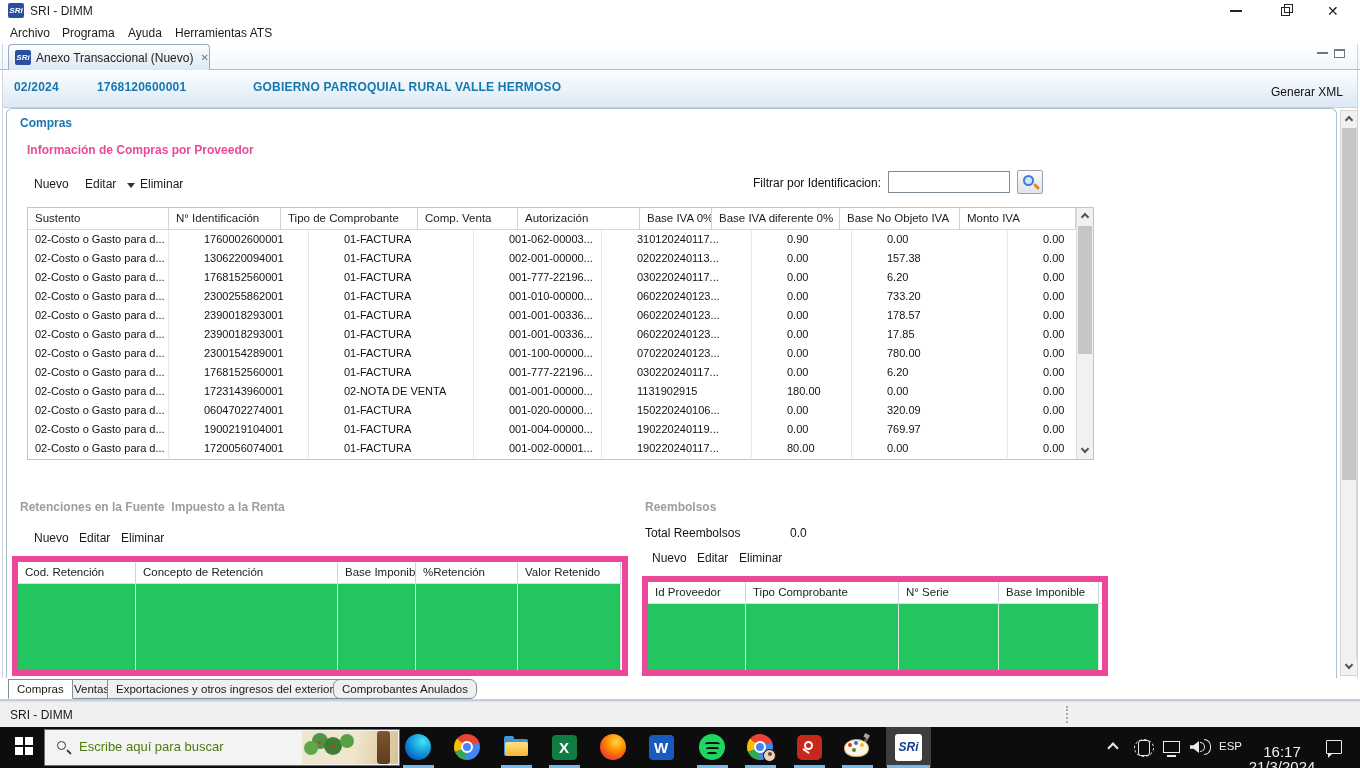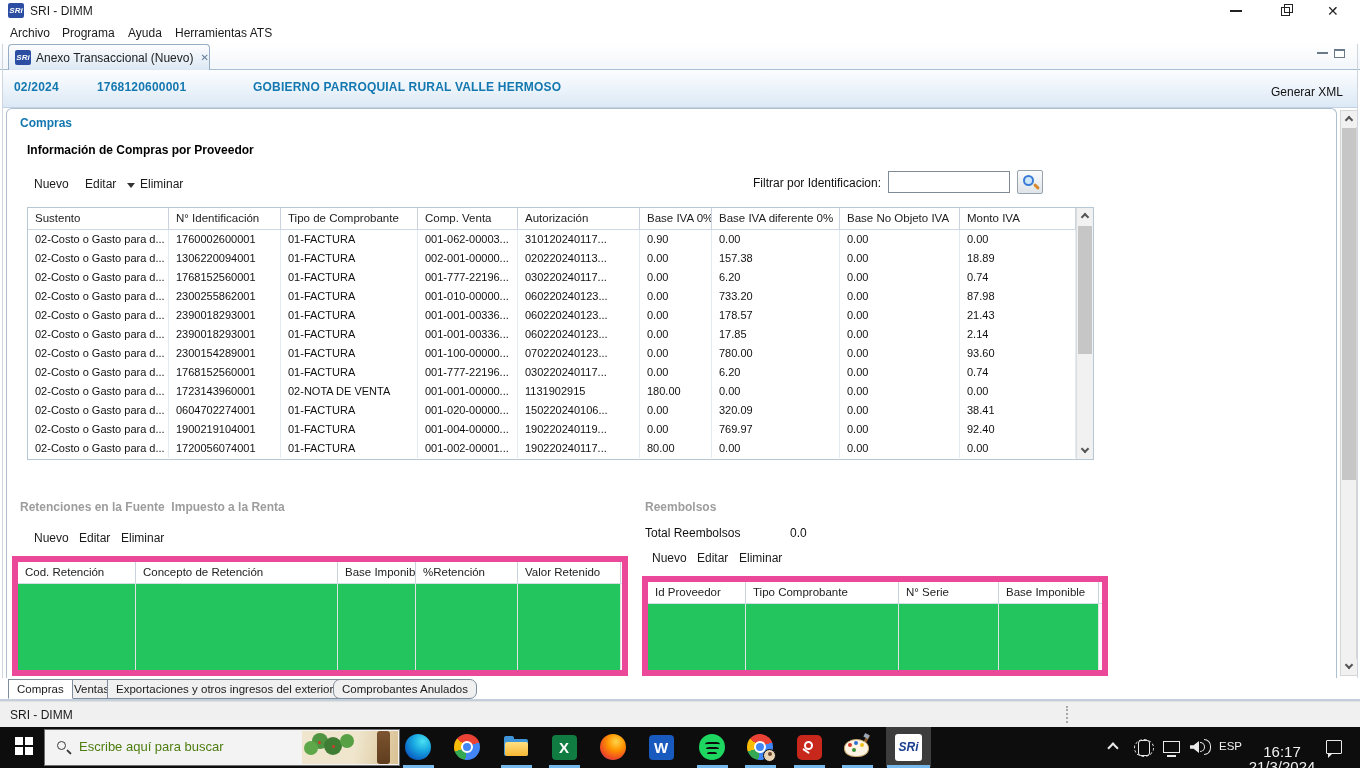--- a/index.html
+++ b/index.html
@@ -36,41 +36,41 @@
   
   .edheader { left:3px; top:70px; width:1354px; height:38px;
     background:linear-gradient(#fcfdff,#dce9f5); border-bottom:1px solid #c0d2e4; }
   .hdr-blue { position:absolute; top:10px; font-size:12px; font-weight:bold; color:#1478b0; letter-spacing:.2px; white-space:nowrap; }
   .generar { position:absolute; left:1268px; top:15px; font-size:12px; color:#111; cursor:default; }
 
   
   .content { left:6px; top:108px; width:1331px; height:570px; background:#fff;
     border:1px solid #aebfd0; border-bottom:none; border-radius:6px 6px 0 0; }
   .sec-compras { left:20px; top:116px; font-size:12px; font-weight:bold; color:#1478b0; }
-  .sec-info { left:27px; top:143px; font-size:12px; font-weight:bold; color:#000000; }
+  .sec-info { left:27px; top:143px; font-size:12px; font-weight:bold; color:#ec4899; }
   .tb-item { position:absolute; top:177px; font-size:12px; color:#1a1a1a; cursor:default; }
   .dd-arrow { position:absolute; left:127px; top:183px; width:0; height:0;
     border-left:4px solid transparent; border-right:4px solid transparent; border-top:5px solid #333; }
   .filter-label { left:753px; top:176px; font-size:12px; color:#111; }
   .filter-input { left:888px; top:171px; width:122px; height:22px; border:1px solid #7f8b96; background:#fff;
     font-size:12px; padding:0 4px; font-family:"Liberation Sans",sans-serif; }
   .filter-btn { left:1017px; top:170px; width:26px; height:24px; background:linear-gradient(#fafbfc,#dfe4e9);
     border:1px solid #98a3ae; border-radius:2px; cursor:default; }
   .mag { position:absolute; left:5px; top:4px; width:11px; height:11px; border:2px solid #3a7bd5;
     border-radius:50%; background:#cfe6fa; }
   .mag-handle { position:absolute; left:15px; top:14px; width:7px; height:3px; background:#d98a2e;
     border-radius:2px; transform:rotate(45deg); }
 
   
   .mtable { left:27px; top:207px; width:1067px; height:253px; border:1px solid #b6c7d6; background:#fff; }
   .mt-head { position:absolute; left:0; top:0; right:17px; height:22px; background:#fff; border-bottom:1px solid #cfd9e3; display:flex; }
   .mt-body { position:absolute; left:0; top:22px; right:17px; bottom:0; overflow:hidden; }
   .hcell { font-size:11.5px; color:#222; line-height:21px; padding-left:7px; border-right:1px solid #c9d4df;
     white-space:nowrap; overflow:hidden; flex:none; }
-  .trow { display:flex; height:19px; }
+  .trow { display:flex; height:19px;gap:28px; }
   .tcell { font-size:11px; color:#111; line-height:19px; padding-left:7px; border-right:1px solid #e3ebf2;
     white-space:nowrap; overflow:hidden; flex:none; }
   .mt .c0{width:141px}.mt .c1{width:112px}.mt .c2{width:137px}.mt .c3{width:100px}.mt .c4{width:122px}
   .mt .c5{width:72px}.mt .c6{width:128px}.mt .c7{width:120px}.mt .c8{width:116px}
 
   
   .vscroll { position:absolute; top:0; right:0; bottom:0; width:17px; background:#f1f1f1; border-left:1px solid #dcdcdc; }
   .sb-btn { position:absolute; left:0; width:16px; height:16px; background:#f1f1f1; }
   .sb-thumb { position:absolute; left:1px; width:14px; background:#c6c6c6; }
   .chev { position:absolute; left:5px; width:6px; height:6px; border-left:2px solid #555; border-top:2px solid #555; }

